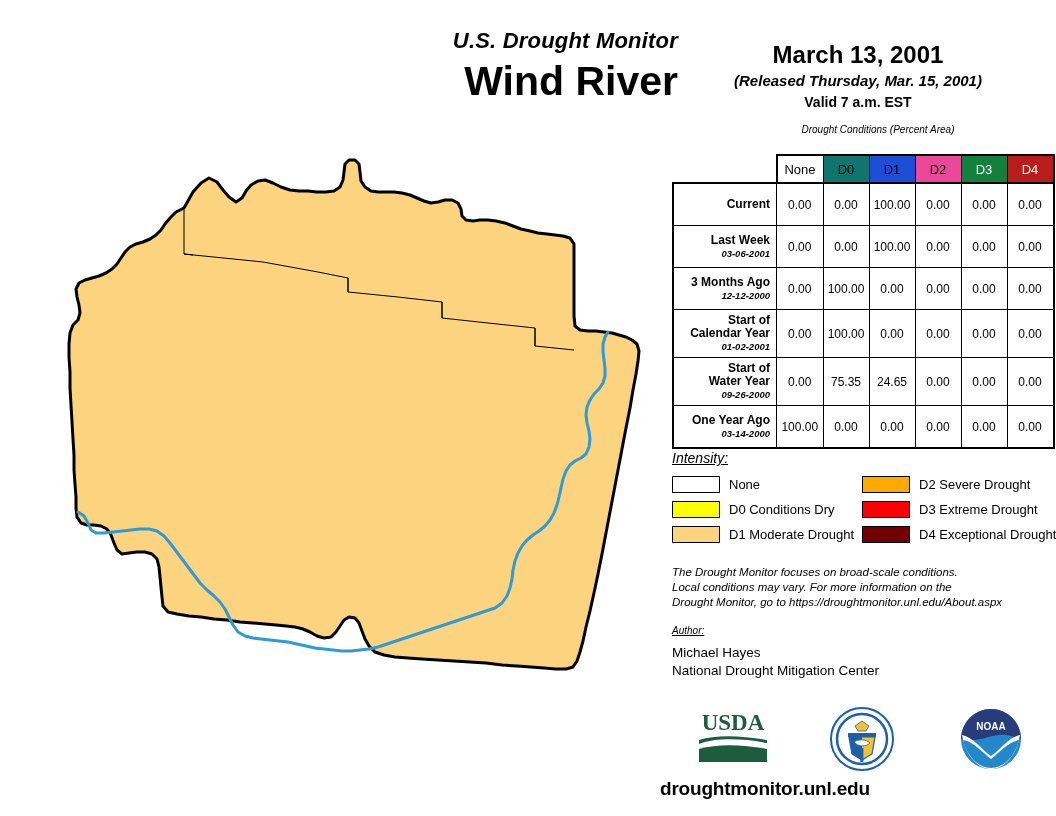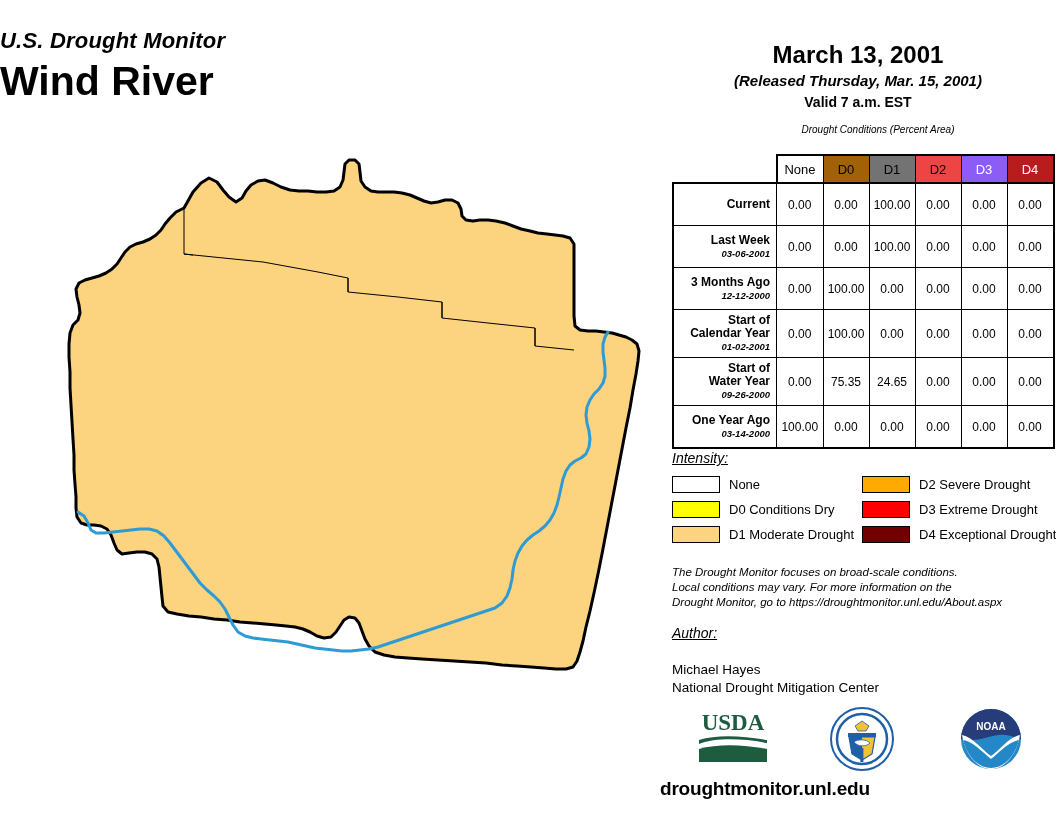--- a/index.html
+++ b/index.html
@@ -15,21 +15,22 @@
     color: #000000;
     overflow: hidden;
   }
 
   
   #title-block {
     position: absolute;
     left: 0px;
     top: 28px;
     width: 660px;
-    text-align: left;
+    text-align: right;
+    padding-left: 18px;
   }
   #dm-supertitle {
     font-size: 22px;
     font-weight: bold;
     font-style: italic;
     letter-spacing: 0.2px;
     line-height: 26px;
   }
   #region-title {
     font-size: 41px;
@@ -177,24 +178,24 @@
     font-style: italic;
     line-height: 15px;
   }
   #author-section {
     position: absolute;
     left: 12px;
     top: 615px;
     width: 380px;
   }
   #author-heading {
-    font-size: 14px;
+    font-size: 10px;
     font-style: italic;
     text-decoration: underline;
-    margin-bottom: 20px;
+    margin-bottom: 8px;
   }
   .author-line {
     font-size: 13.5px;
     line-height: 18px;
   }
 
   
   #logo-row {
     position: absolute;
     left: 8px;
@@ -295,24 +296,24 @@
     <div id="valid-time">Valid 7 a.m. EST</div>
   </div>
 
   <div id="table-caption">Drought Conditions (Percent Area)</div>
 
   <table id="stats-table">
     <thead>
       <tr>
         <th class="corner-cell"></th>
       <th class="hdr-cell hdr-first" style="background: rgb(255, 255, 255); color: rgb(0, 0, 0);">None</th>
-          <th class="hdr-cell" style="background: #a16207; color: rgb(0, 0, 0);">D0</th>
-          <th class="hdr-cell" style="background: #737373; color: rgb(0, 0, 0);">D1</th>
-          <th class="hdr-cell" style="background: #ef4444; color: rgb(0, 0, 0);">D2</th>
-          <th class="hdr-cell" style="background: #8b5cf6; color: rgb(255, 255, 255);">D3</th>
+          <th class="hdr-cell" style="background: #0f766e; color: rgb(0, 0, 0);">D0</th>
+          <th class="hdr-cell" style="background: #1d4ed8; color: rgb(0, 0, 0);">D1</th>
+          <th class="hdr-cell" style="background: #ec4899; color: rgb(0, 0, 0);">D2</th>
+          <th class="hdr-cell" style="background: #15803d; color: rgb(255, 255, 255);">D3</th>
           <th class="hdr-cell" style="background: #b91c1c; color: rgb(255, 255, 255);">D4</th>
         </tr>
     </thead>
     <tbody>
         <tr>
           <td class="row-label">
             <span class="row-title">Current</span>
           </td>
           <td class="val-cell">0.00</td>
           <td class="val-cell">0.00</td>

